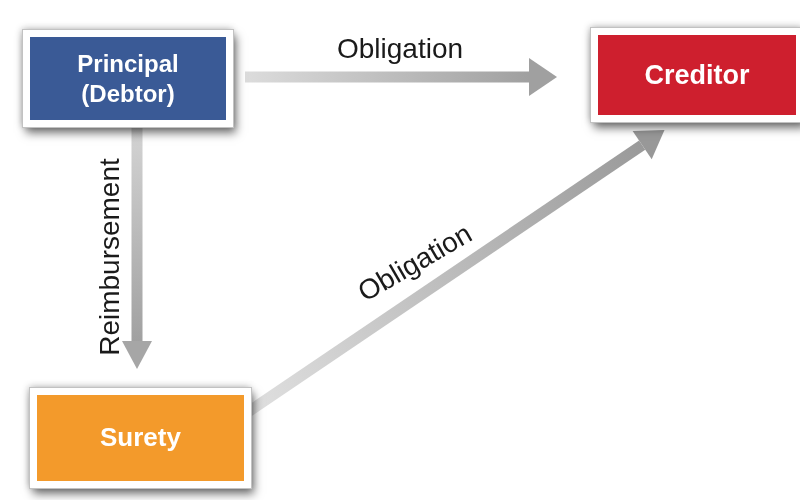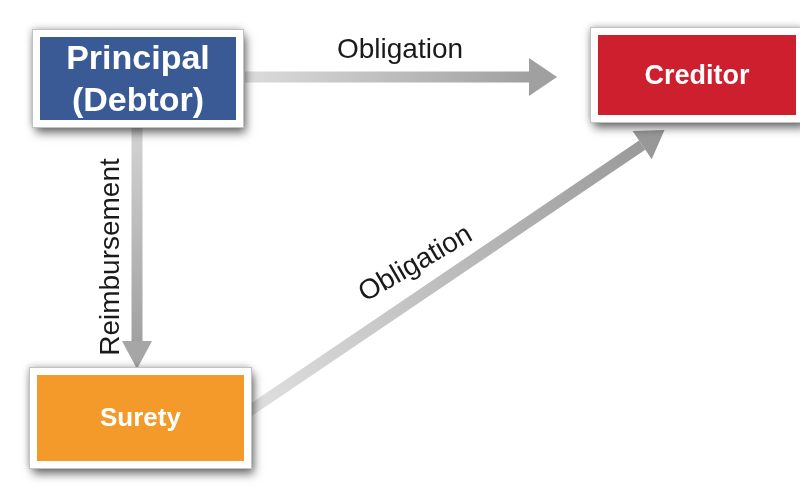--- a/index.html
+++ b/index.html
@@ -8,23 +8,23 @@
     overflow:hidden; font-family:"Liberation Sans", sans-serif;
   }
   svg.arrows { position:absolute; left:0; top:0; z-index:1; }
   .node {
     position:absolute; z-index:2; box-sizing:border-box;
     border:7px solid #ffffff;
     box-shadow: 0 0 0 1px #c2c2c2, 3px 6px 9px rgba(0,0,0,0.55), -1px -1px 7px rgba(0,0,0,0.30);
     display:flex; flex-direction:column; align-items:center; justify-content:center;
     color:#ffffff; font-weight:bold; text-align:center; line-height:1.22;
   }
-  .node-principal { left:33px; top:30px;  width:210px; height:97px;  font-size:34px; }
+  .node-principal { left:23px; top:30px;  width:210px; height:97px;  font-size:24px; }
   .node-creditor  { left:555px; top:28px; width:212px; height:94px;  font-size:27px;margin-left:36px; }
-  .node-surety    { left:30px; top:368px; width:221px; height:100px; font-size:26px; }
+  .node-surety    { left:30px; top:388px; width:221px; height:100px; font-size:26px; }
   .edge-label {
     position:absolute; z-index:3; color:#1a1a1a; font-size:28px;
     white-space:nowrap; text-align:center;
   }
   .lbl-obligation-top { left:300px; top:33px; width:200px; }
   .lbl-reimbursement  { left:-10px; top:241px; width:240px; transform:rotate(-90deg); }
   .lbl-obligation-diag{ left:315px; top:247px; width:200px; transform:rotate(-30deg); }
 </style>
 </head>
 <body>

